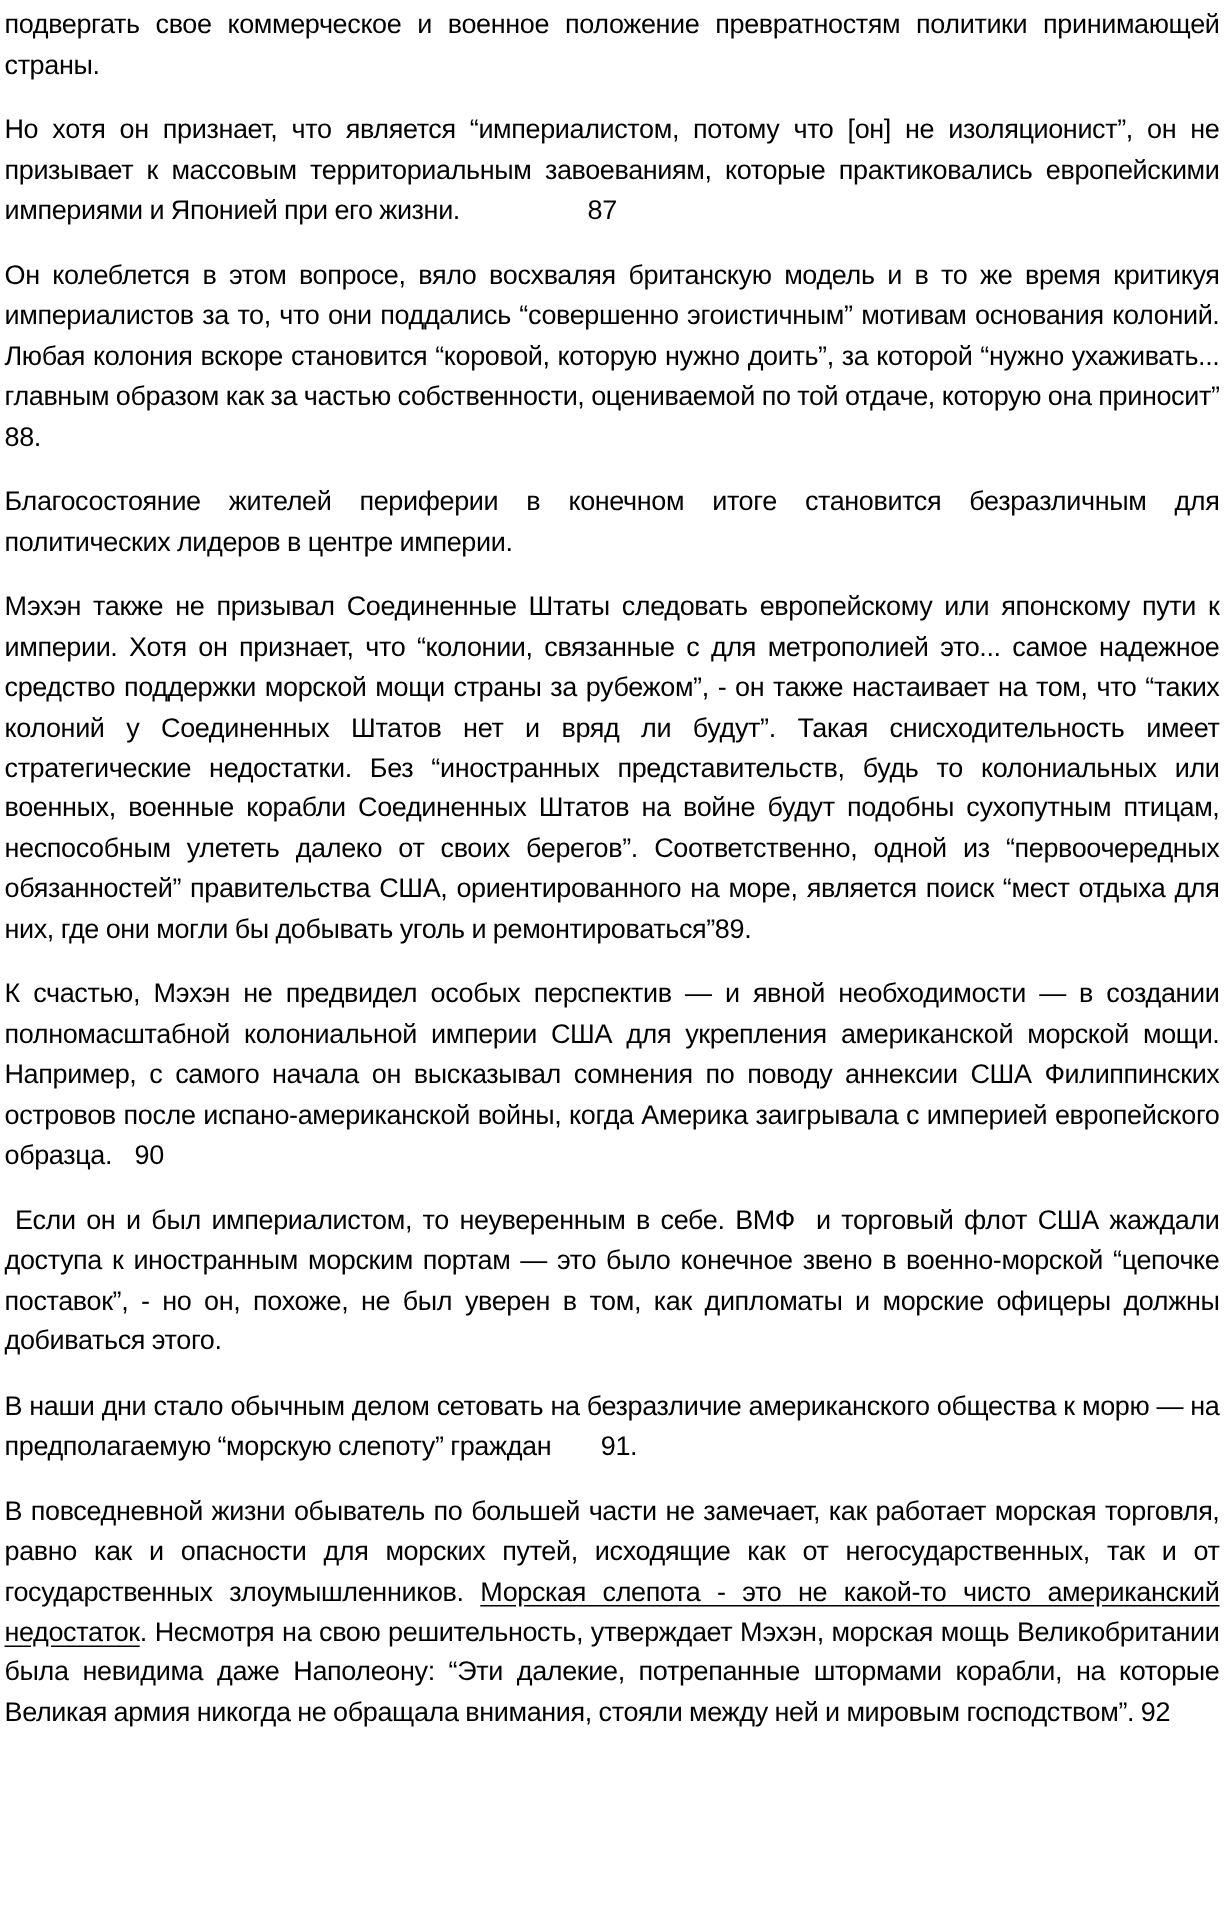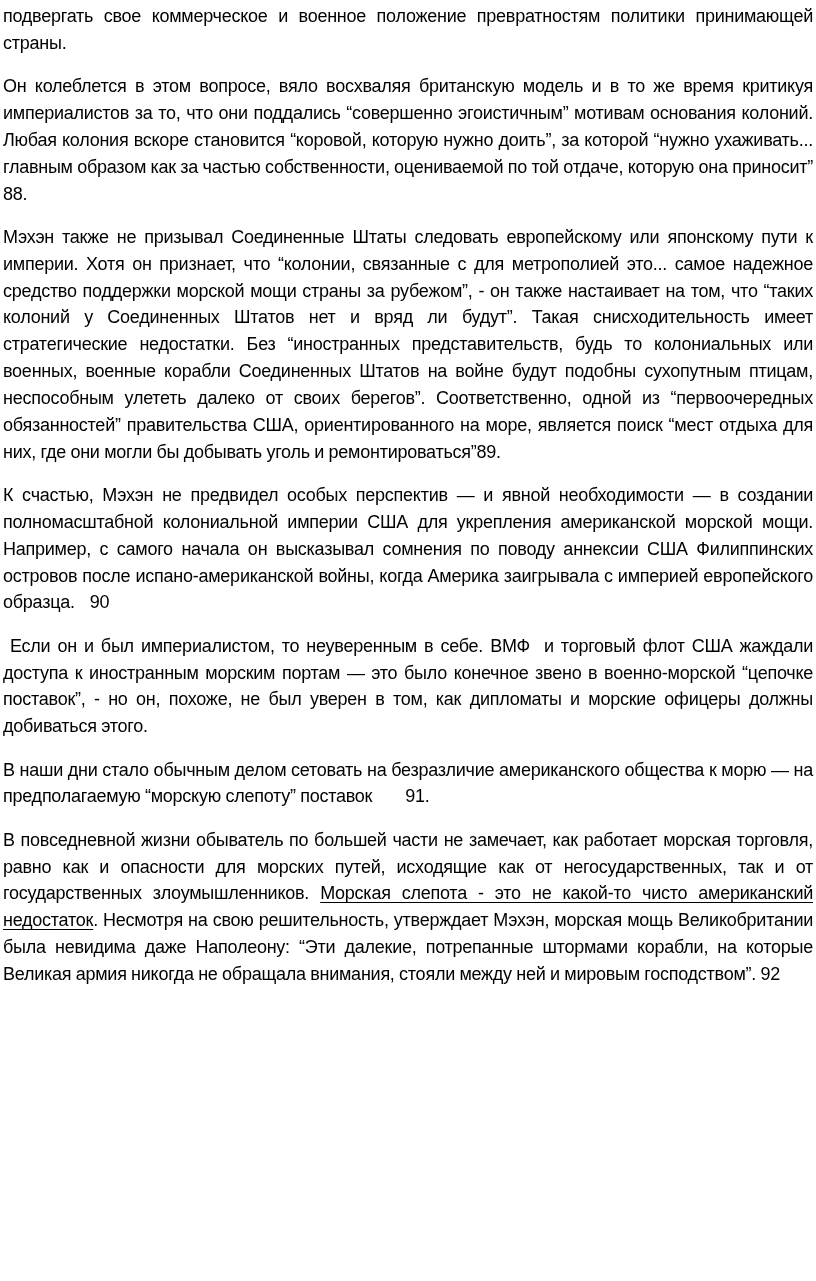--- a/index.html
+++ b/index.html
@@ -35,27 +35,29 @@
   .tab-c  { margin-left: 33px; }  
 </style>
 </head>
 <body>
 
 <div class="page">
 
   <p class="para"><span>подвергать свое коммерческое и военное положение превратностям политики принимающей страны.</span></p>
 
 
+  <p class="para"><span>Но хотя он признает, что является “империалистом, потому что [он] не изоляционист”, он не призывает к массовым территориальным завоеваниям, которые практиковались европейскими империями и Японией при его жизни.</span><span class="fn tab-a">87</span></p>
 
   <p class="para"><span>Он колеблется в этом вопросе, вяло восхваляя британскую модель и в то же время критикуя империалистов за то, что они поддались “совершенно эгоистичным” мотивам основания колоний. Любая колония вскоре становится “коровой, которую нужно доить”, за которой “нужно ухаживать... главным образом как за частью собственности, оцениваемой по той отдаче, которую она приносит” 88.</span></p>
 
+  <p class="para"><span>Благосостояние жителей периферии в конечном итоге становится безразличным для политических лидеров в центре империи.</span></p>
 
   <p class="para"><span>Мэхэн также не призывал Соединенные Штаты следовать европейскому или японскому пути к империи. Хотя он признает, что “колонии, связанные с для метрополией это... самое надежное средство поддержки морской мощи страны за рубежом”, - он также настаивает на том, что “таких колоний у Соединенных Штатов нет и вряд ли будут”. Такая снисходительность имеет стратегические недостатки. Без “иностранных представительств, будь то колониальных или военных, военные корабли Соединенных Штатов на войне будут подобны сухопутным птицам, неспособным улететь далеко от своих берегов”. Соответственно, одной из “первоочередных обязанностей” правительства США, ориентированного на море, является поиск “мест отдыха для них, где они могли бы добывать уголь и ремонтироваться”89.</span></p>
 
   <p class="para"><span>К счастью, Мэхэн не предвидел особых перспектив — и явной необходимости — в создании полномасштабной колониальной империи США для укрепления американской морской мощи. Например, с самого начала он высказывал сомнения по поводу аннексии США Филиппинских островов после испано-американской войны, когда Америка заигрывала с империей европейского образца.</span><span class="fn tab-b">90</span></p>
 
   <p class="para"><span>&nbsp;Если он и был империалистом, то неуверенным в себе. ВМФ&nbsp; и торговый флот США жаждали доступа к иностранным морским портам — это было конечное звено в военно-морской “цепочке поставок”, - но он, похоже, не был уверен в том, как дипломаты и морские офицеры должны добиваться этого.</span></p>
 
-  <p class="para"><span>В наши дни стало обычным делом сетовать на безразличие американского общества к морю — на предполагаемую “морскую слепоту” поставок</span><span class="fn tab-c">91.</span></p>
+  <p class="para"><span>В наши дни стало обычным делом сетовать на безразличие американского общества к морю — на предполагаемую “морскую слепоту” граждан</span><span class="fn tab-c">91.</span></p>
 
   <p class="para"><span>В повседневной жизни обыватель по большей части не замечает, как работает морская торговля, равно как и опасности для морских путей, исходящие как от негосударственных, так и от государственных злоумышленников. </span><span class="run-u">Морская слепота - это не какой-то чисто американский недостаток</span><span>. Несмотря на свою решительность, утверждает Мэхэн, морская мощь Великобритании была невидима даже Наполеону: “</span><span class="run-i">Эти далекие, потрепанные штормами корабли, на которые Великая армия никогда не обращала внимания, стояли между ней и мировым господством</span><span>”. 92</span></p>
 
 </div>
 
 </body></html>

